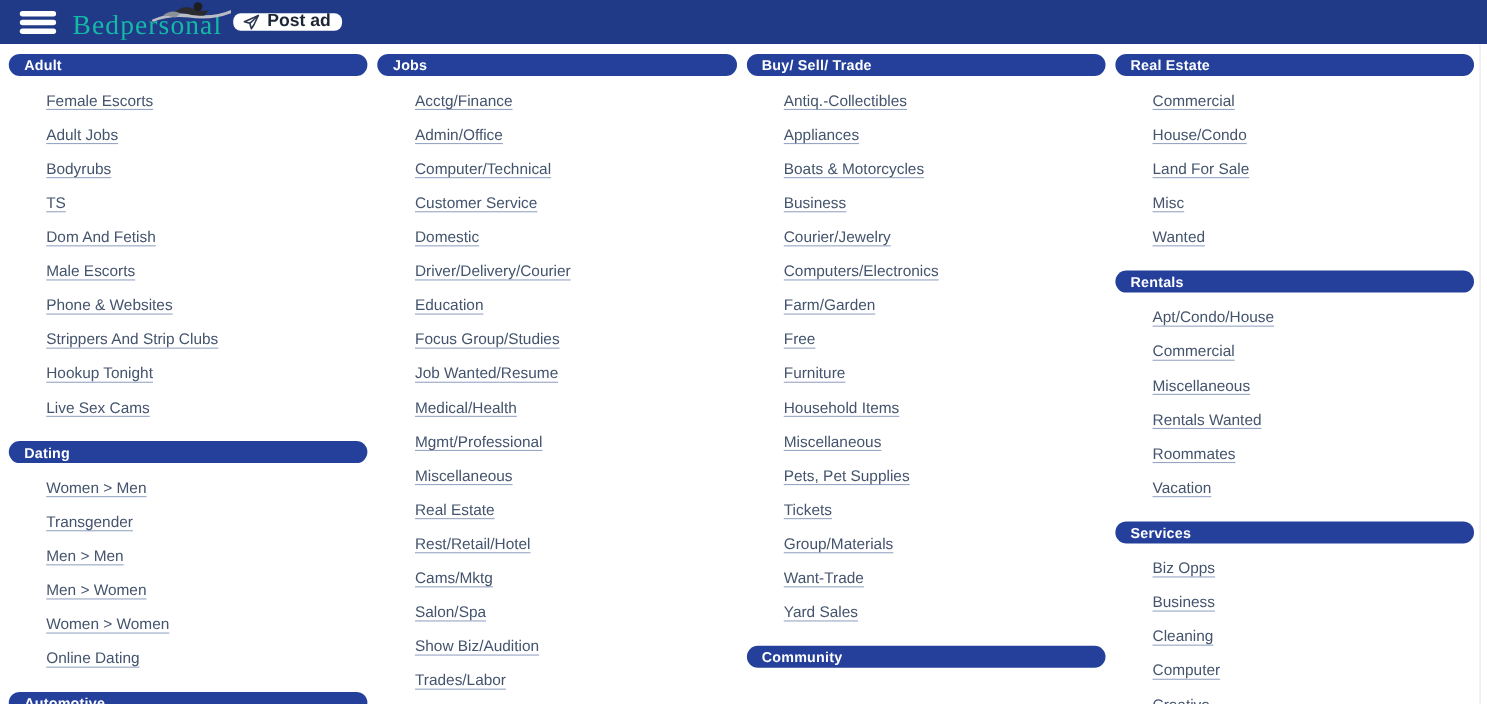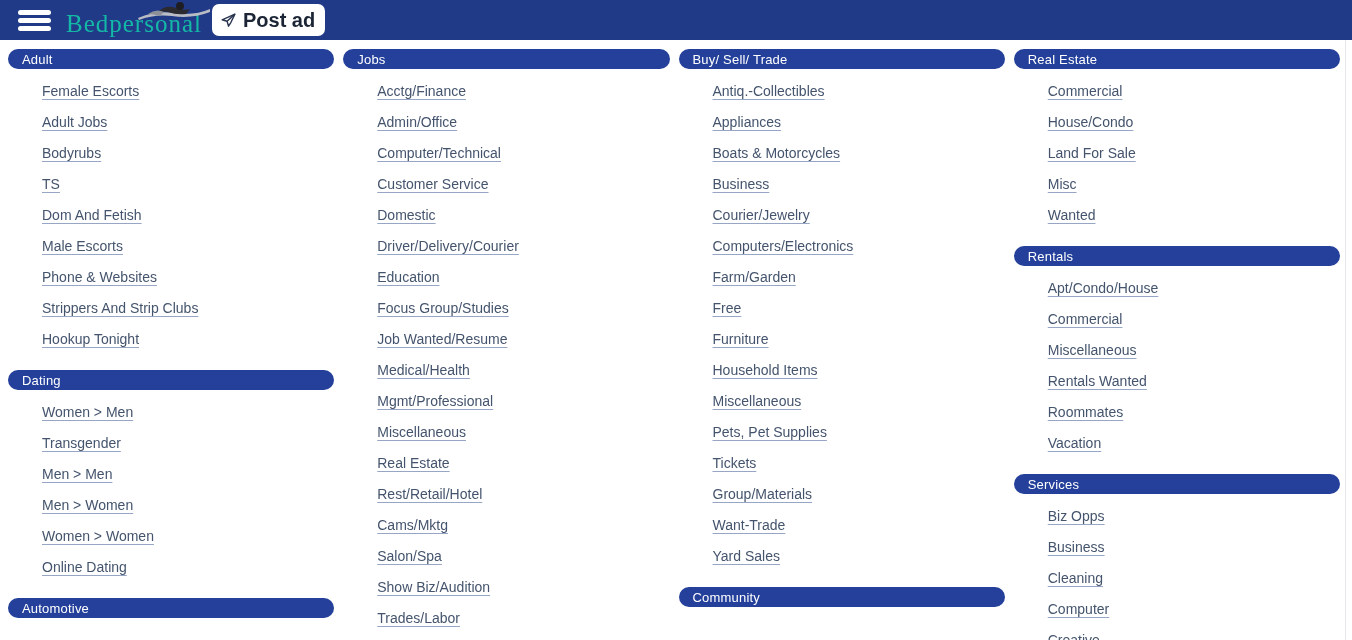--- a/index.html
+++ b/index.html
@@ -27,36 +27,36 @@
     margin-left: 15px; position: relative;
     color: #14b8a6; font-family: "Liberation Serif", "DejaVu Serif", serif;
     font-size: 25px; line-height: 25px; letter-spacing: 1px;
     text-decoration: none; padding-top: 6px;
   }
   .brand .logo-figure {
     position: absolute; top: -5px; right: -10px; width: 76px; height: 24px;
   }
 
   .postad {
-    margin-left: 10px; height: 32px;
+    margin-left: 10px; height: 16px;
     background: #ffffff; border: none; border-radius: 7px;
     display: flex; align-items: center; gap: 6px;
     padding: 0 10px 0 8px; cursor: pointer;
     font-family: "Liberation Sans", sans-serif;
-    font-size: 20px; font-weight: bold; color: #1b2535; text-align: right;
+    font-size: 16px; font-weight: bold; color: #1b2535; text-align: right;
   }
 
   
   .columns {
     display: grid; grid-template-columns: repeat(4, 1fr);
     column-gap: 9px; padding: 9px 12px 0 8px;
   }
   .pill {
     height: 20px; background: #24409a; border-radius: 10px;
-    color: #ffffff; font-size: 13px; font-weight: normal; letter-spacing: .2px;
+    color: #ffffff; font-size: 13px; font-weight: bold; letter-spacing: .2px;
     display: flex; align-items: center; padding-left: 14px;
   }
   ul.links {
     list-style: none; margin: 0 0 16px 0; padding: 6px 0 0 34px;
   }
   ul.links li { height: 31px; display: flex; align-items: center; }
   ul.links a {
     color: #44546d; font-size: 14px; line-height: 16px;
     text-decoration: underline; text-decoration-color: #97a6c4; text-underline-offset: 3px;
     cursor: pointer;
@@ -117,20 +117,23 @@
         </li>
         <li>
           <a>Phone &amp; Websites</a>
         </li>
         <li>
           <a>Strippers And Strip Clubs</a>
         </li>
         <li>
           <a>Hookup Tonight</a>
         </li>
+        <li>
+          <a>Live Sex Cams</a>
+        </li>
       </ul>
       <div class="pill">Dating</div>
       <ul class="links">
         <li>
           <a>Women &gt; Men</a>
         </li>
         <li>
           <a>Transgender</a>
         </li>
         <li>

